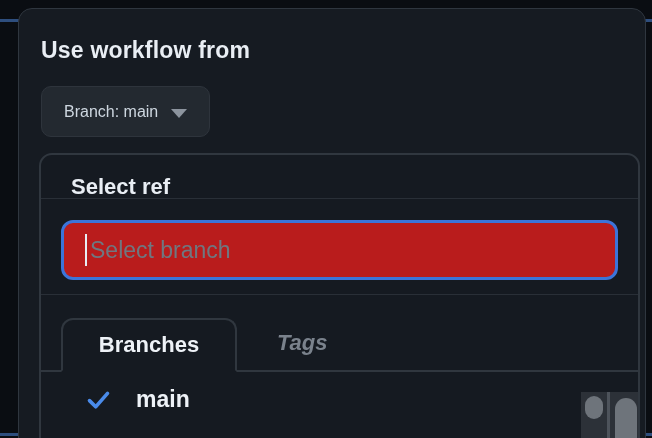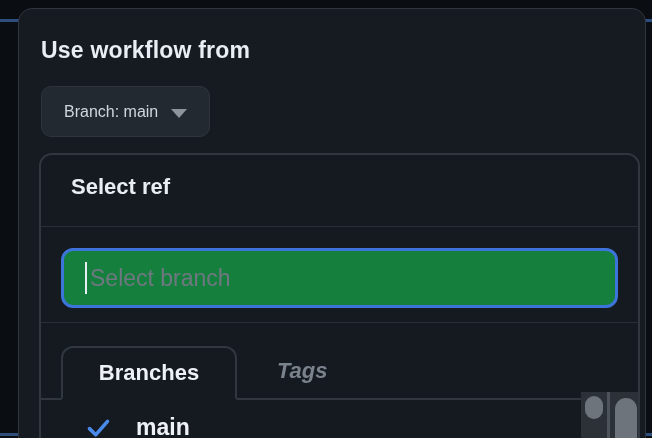--- a/index.html
+++ b/index.html
@@ -54,33 +54,33 @@
   
   .ref-menu {
     position: absolute; left: 20px; top: 144px;
     width: 601px; height: 320px;
     background: #151a21;
     border: 2px solid #30373f;
     border-radius: 13px 13px 0 0;
     overflow: hidden;
   }
   .ref-menu-header {
-    height: 72px; padding: 19px 30px;
+    height: 44px; padding: 19px 30px;
     border-bottom: 1px solid #292f37;
   }
   .ref-menu-title { font-size: 22px; font-weight: 700; color: #e9eef4; }
 
   .filter-section {
     height: 96px; padding: 21px 20px;
     border-bottom: 1px solid #292f37;
     position: relative;
   }
   .filter-input {
     width: 100%; height: 60px;
-    background: #15803d;
+    background: #b91c1c;
     border: 3px solid #3c74d9;
     border-radius: 12px;
     outline: none;
     padding: 0 20px 0 26px;
     font-size: 23px;
     font-family: "Liberation Sans", "DejaVu Sans", sans-serif;
     color: #e9eef4;
     caret-color: #e9eef4;
   }
   .filter-input::placeholder { color: #6f7780; opacity: 1; }

